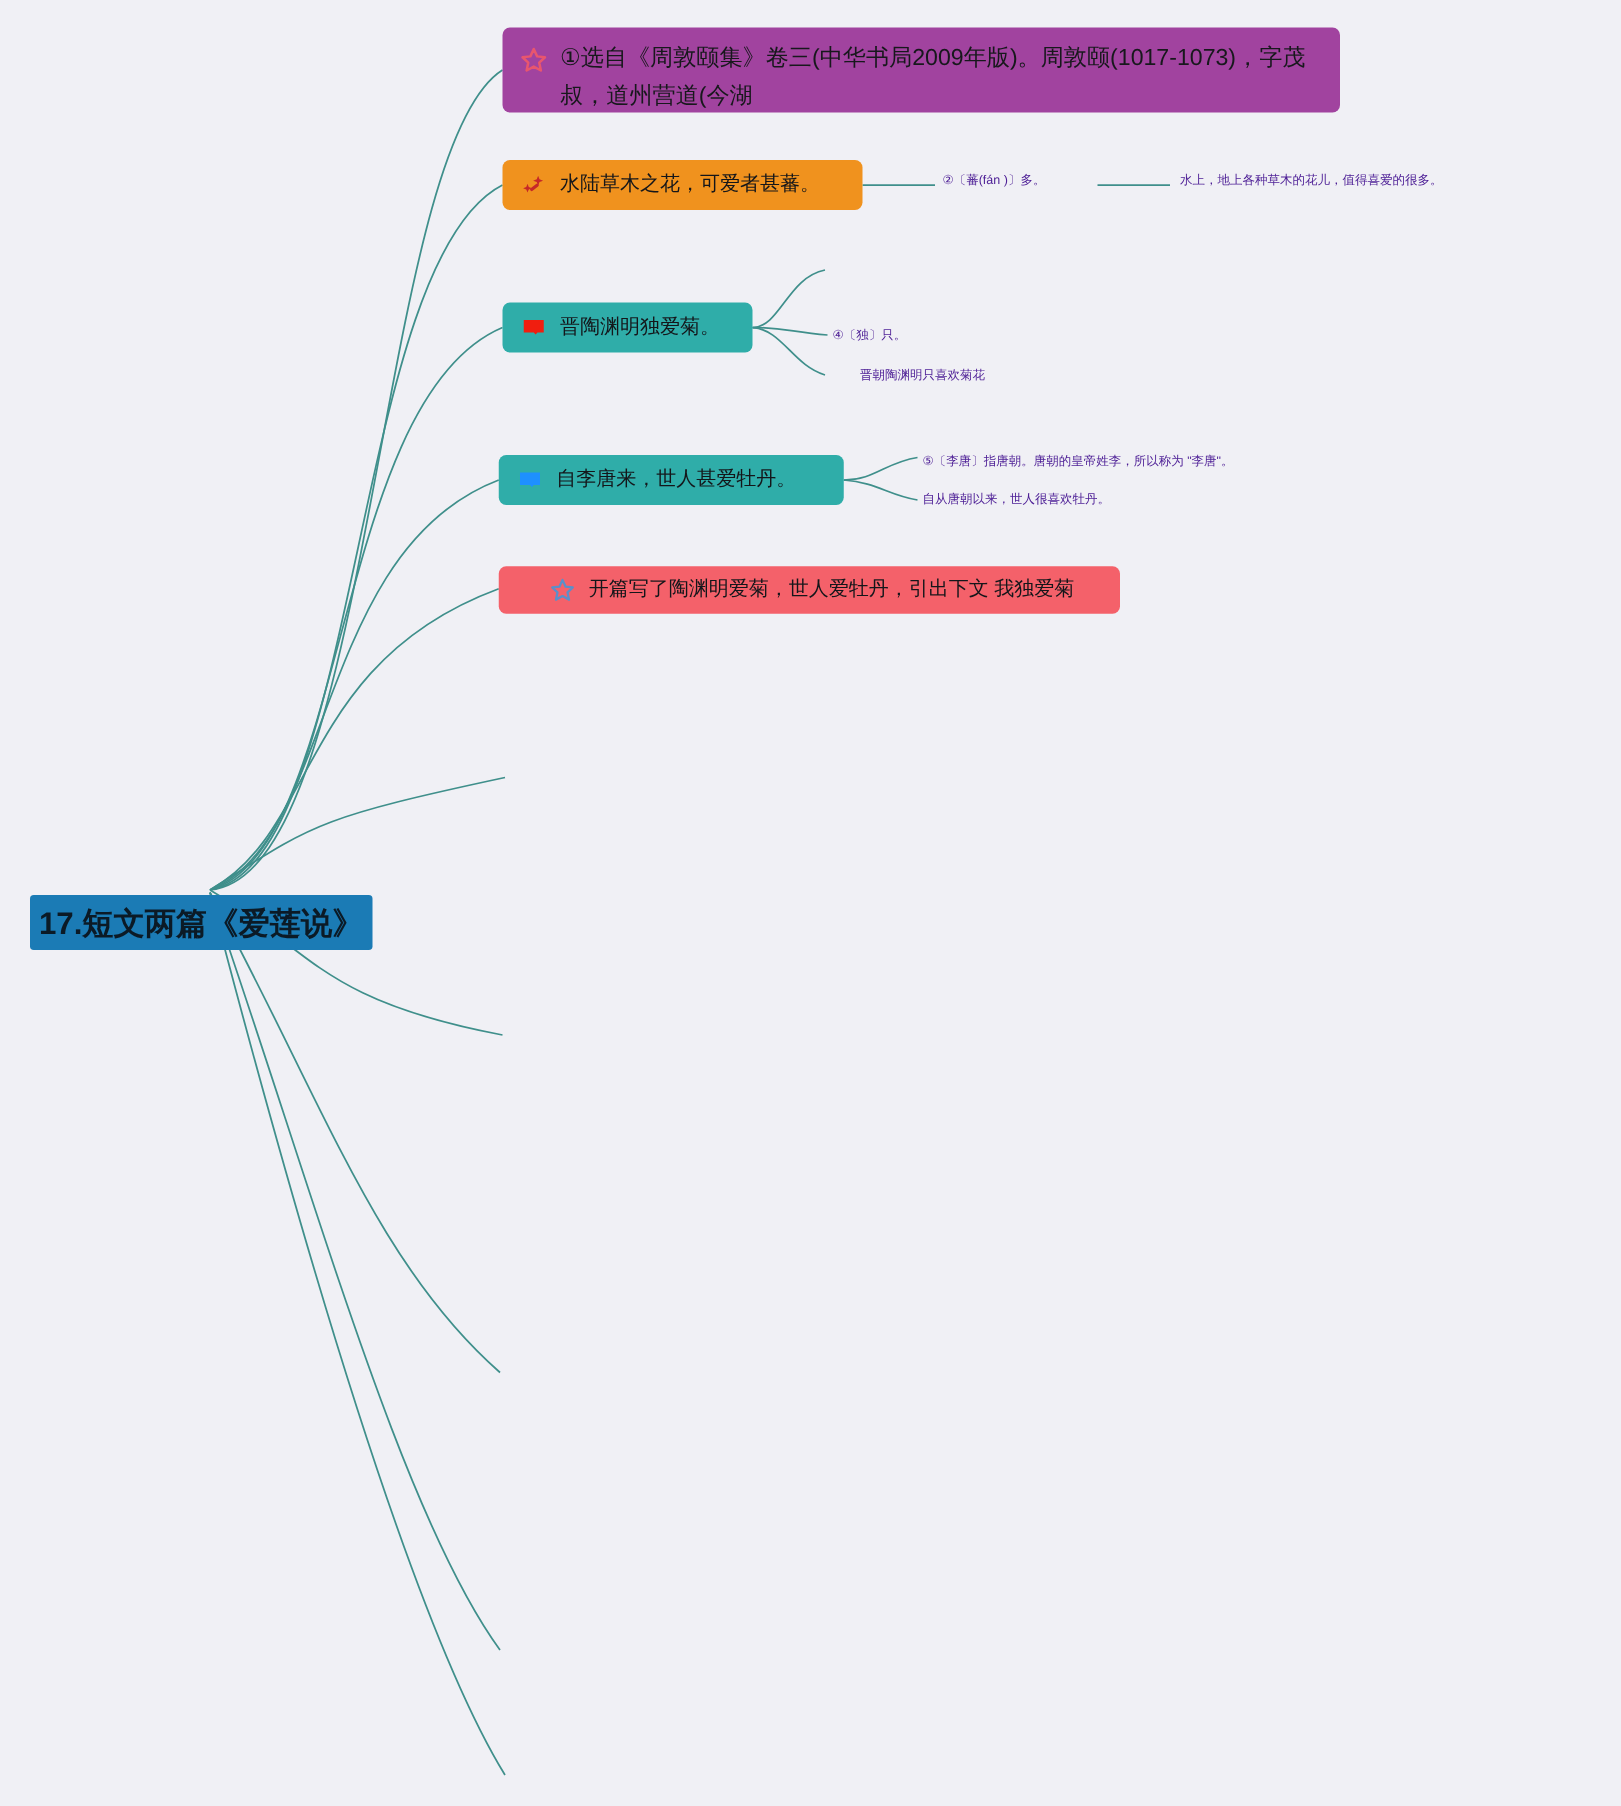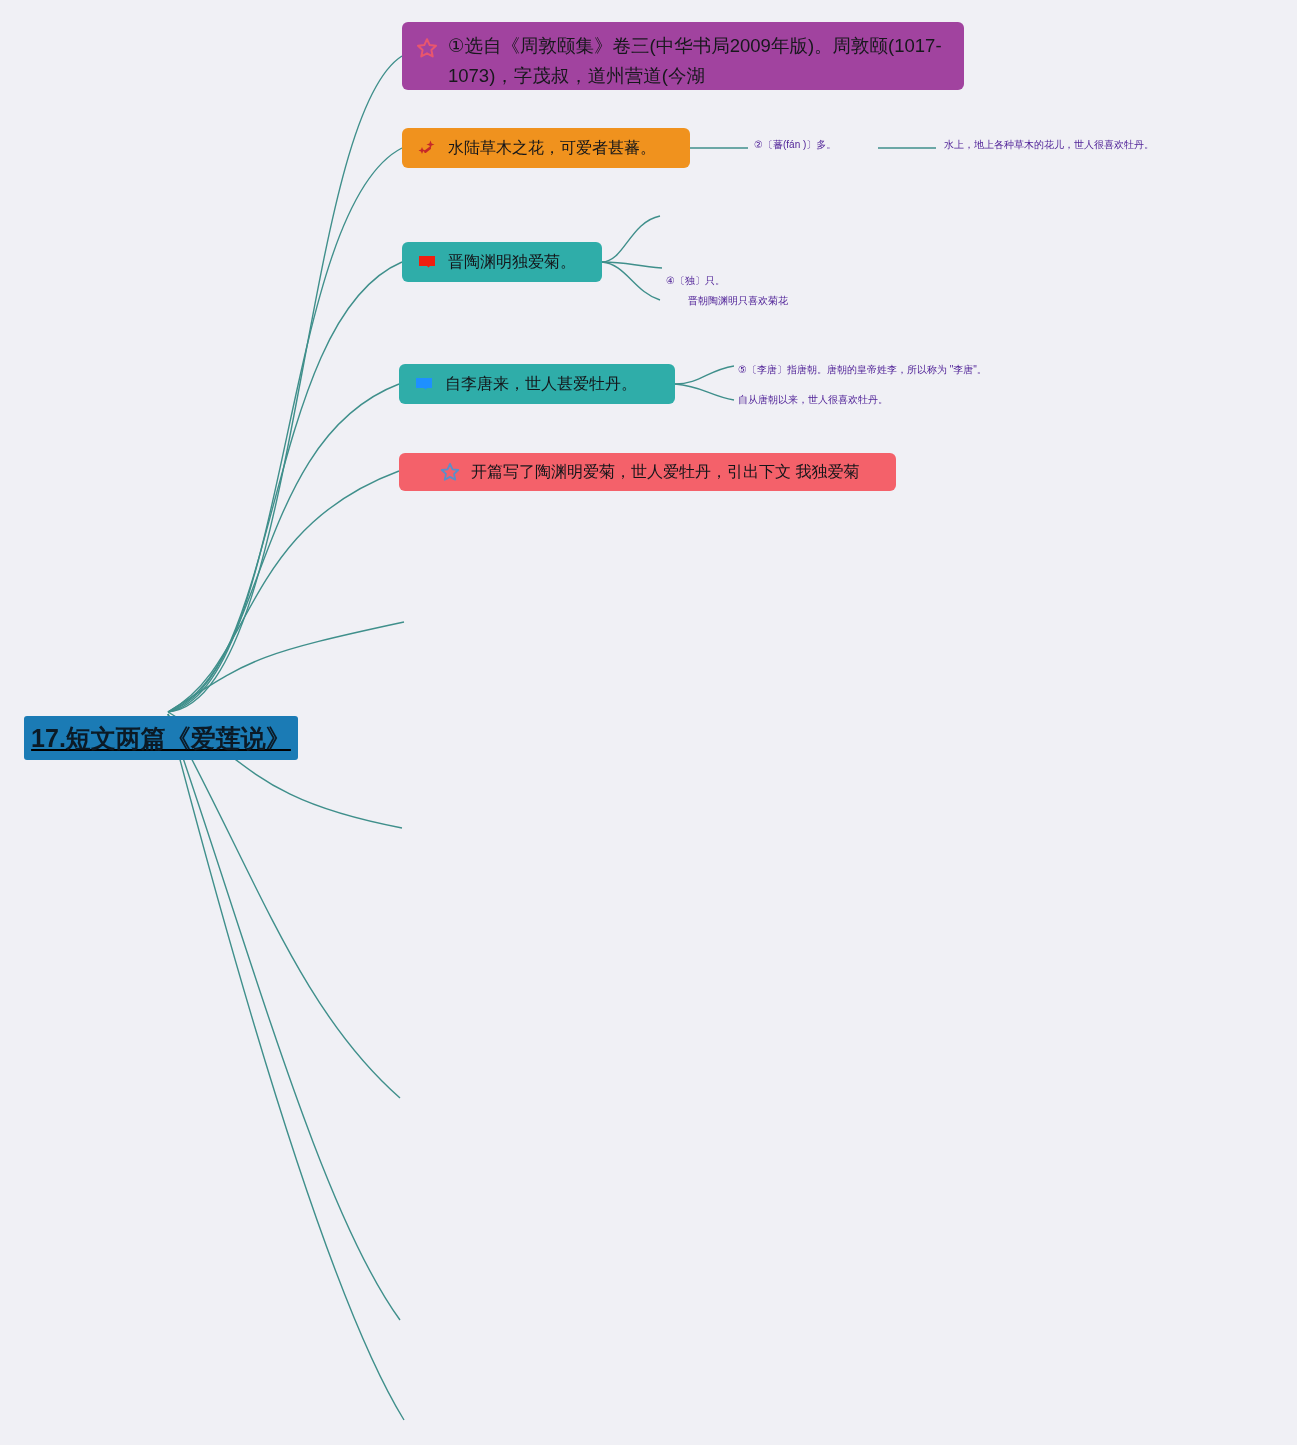--- a/index.html
+++ b/index.html
@@ -34,21 +34,20 @@
     left: 24px;
     top: 716px;
     width: 274px;
     height: 44px;
     background: #1b7bb5;
     border-radius: 3px;
     display: flex;
     align-items: center;
     justify-content: center;
     box-sizing: border-box;
-    text-decoration: underline;
   }
   .root-label {
     font-size: 25px;
     font-weight: bold;
     color: #0b1a26;
     letter-spacing: 0px;
     white-space: nowrap;
   }
 
   
@@ -70,21 +69,21 @@
     justify-content: center;
   }
   .topic .txt {
     font-size: 16px;
     color: #14161a;
     line-height: 30px;
   }
 
   .n-quote {
     left: 402px; top: 22px;
-    width: 562px; height: 68px;
+    width: 670px; height: 68px;
     background: #a1439f;
     align-items: flex-start;
     padding-top: 9px;
   }
   .n-quote .txt {
     font-size: 18.5px;
     line-height: 30px;
     color: #17181c;
   }
   .n-quote .ico { margin-top: 4px; }
@@ -120,21 +119,21 @@
     font-size: 10px;
     color: #4c1d95;
     line-height: 25px;
     white-space: nowrap;
   }
 
   .a-fan-1 { left: 754px; top: 132px; }
   .a-fan-2 { left: 944px; top: 132px; }
 
   .a-tao-1 { left: 662px; top: 206px; width: 512px; white-space: normal; }
-  .a-tao-2 { left: 666px; top: 268px; }
+  .a-tao-2 { left: 666px; top: 256px; }
   .a-tao-3 { left: 666px; top: 288px; margin-left: 22px; }
 
   .a-li-1 { left: 738px; top: 357px; }
   .a-li-2 { left: 738px; top: 387px; }
 </style>
 </head>
 <body>
 
 <div id="canvas">
 
@@ -209,21 +208,21 @@
   <div class="topic n-red">
     <span class="ico">
       <svg width="22" height="22" viewBox="0 0 24 24" fill="none" stroke="#5b8fc9" stroke-width="2" stroke-linejoin="round">
         <path d="M12 3.2 L14.7 9.1 L21 9.8 L16.4 14.1 L17.7 20.4 L12 17.3 L6.3 20.4 L7.6 14.1 L3 9.8 L9.3 9.1 Z"></path>
       </svg>
     </span>
     <span class="txt">开篇写了陶渊明爱菊，世人爱牡丹，引出下文 我独爱菊</span>
   </div>
 
   <div class="anno a-fan-1">②〔蕃(fán )〕多。</div>
-  <div class="anno a-fan-2">水上，地上各种草木的花儿，世人很喜欢牡丹。</div>
+  <div class="anno a-fan-2">水上，地上各种草木的花儿，值得喜爱的很多。</div>
 
   <div class="anno a-tao-2">④〔独〕只。</div>
   <div class="anno a-tao-3">晋朝陶渊明只喜欢菊花</div>
 
   <div class="anno a-li-1">⑤〔李唐〕指唐朝。唐朝的皇帝姓李，所以称为 "李唐"。</div>
   <div class="anno a-li-2">自从唐朝以来，世人很喜欢牡丹。</div>
 
 </div>
 
 </body></html>

